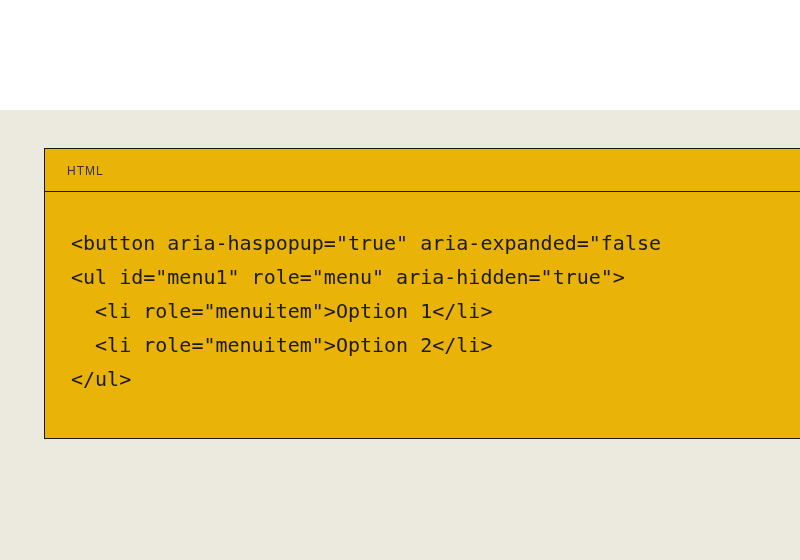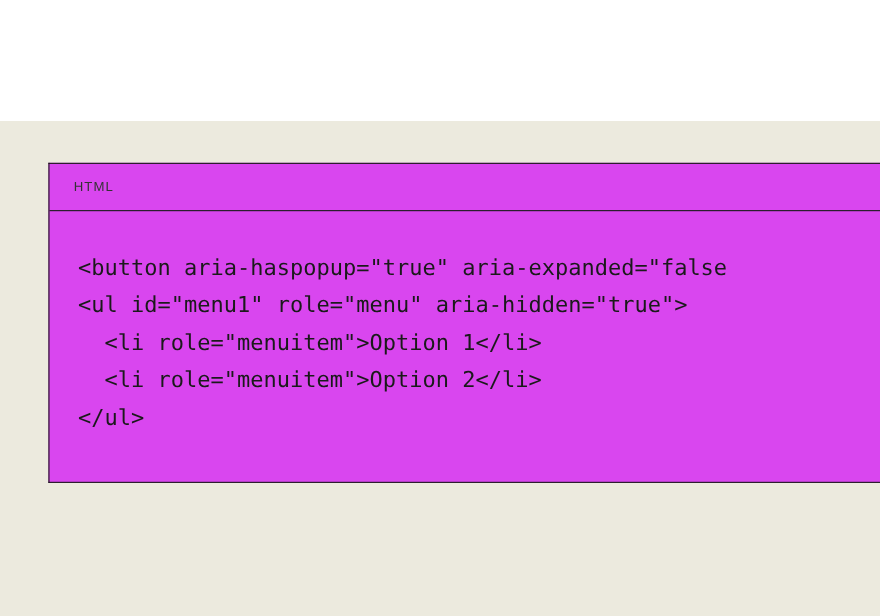--- a/index.html
+++ b/index.html
@@ -12,21 +12,21 @@
     position: absolute;
     top: 110px;
     left: 0;
     right: 0;
     bottom: 0;
     background: #eceade;
     padding-top: 38px;
   }
   .code-card {
     margin-left: 44px;
-    background: #d946ef;
+    background: #eab308;
     border: 1px solid #1a1a1a;
     border-right: none;
     width: 756px;
   }
   .code-header {
     border-bottom: 1px solid #1a1a1a;
     padding: 12px 22px;
   }
   .code-header-label {
     font-size: 12px;

